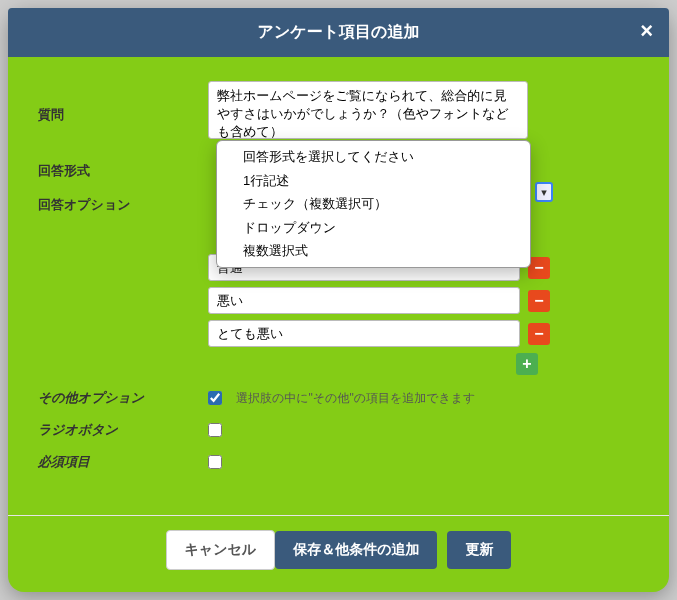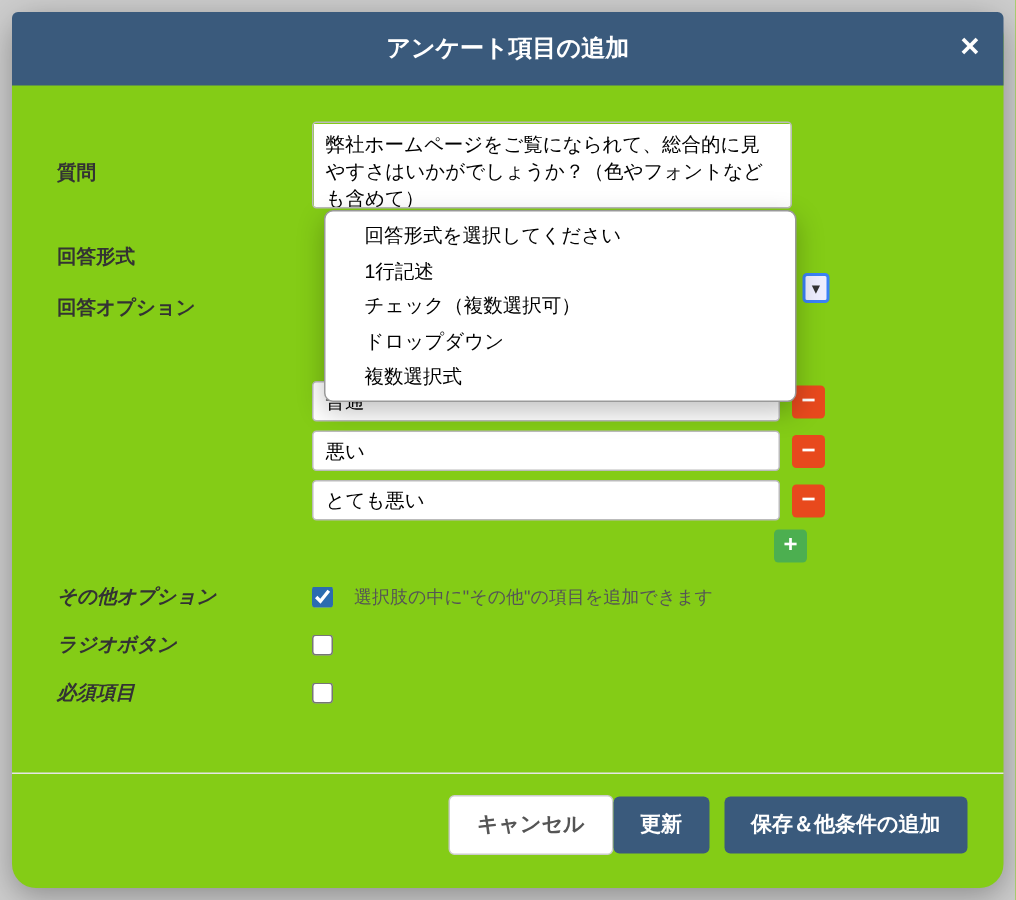--- a/index.html
+++ b/index.html
@@ -154,21 +154,21 @@
       justify-content: center;
       font-size: 11px;
       color: #333;
       background: #eef;
     }
 
     .modal-footer {
       border-top: 1px solid #e5e5e5;
       padding: 14px 24px 22px 24px;
       display: flex;
-      justify-content: flex-end;
+      justify-content: center;
       align-items: center;
     }
     .btn {
       padding: 10px 18px;
       border-radius: 4px;
       font-size: 14px;
       font-weight: bold;
       cursor: pointer;
       border: none;
     }
@@ -253,22 +253,22 @@
       <div class="cb-wrap">
         <input type="checkbox" style="">
       </div>
     </div>
 
   </div>
 
   <div class="modal-footer">
     <button class="btn btn-cancel">キャンセル</button>
     <div class="footer-right">
+      <button class="btn btn-primary">保存＆他条件の追加</button>
       <button class="btn btn-primary">更新</button>
-      <button class="btn btn-primary">保存＆他条件の追加</button>
     </div>
   </div>
 
 </div>
 
 <div class="dropdown-popup">
   <div class="dd-item">回答形式を選択してください</div>
   <div class="dd-item">1行記述</div>
   <div class="dd-item">チェック（複数選択可）</div>
   <div class="dd-item">ドロップダウン</div>

